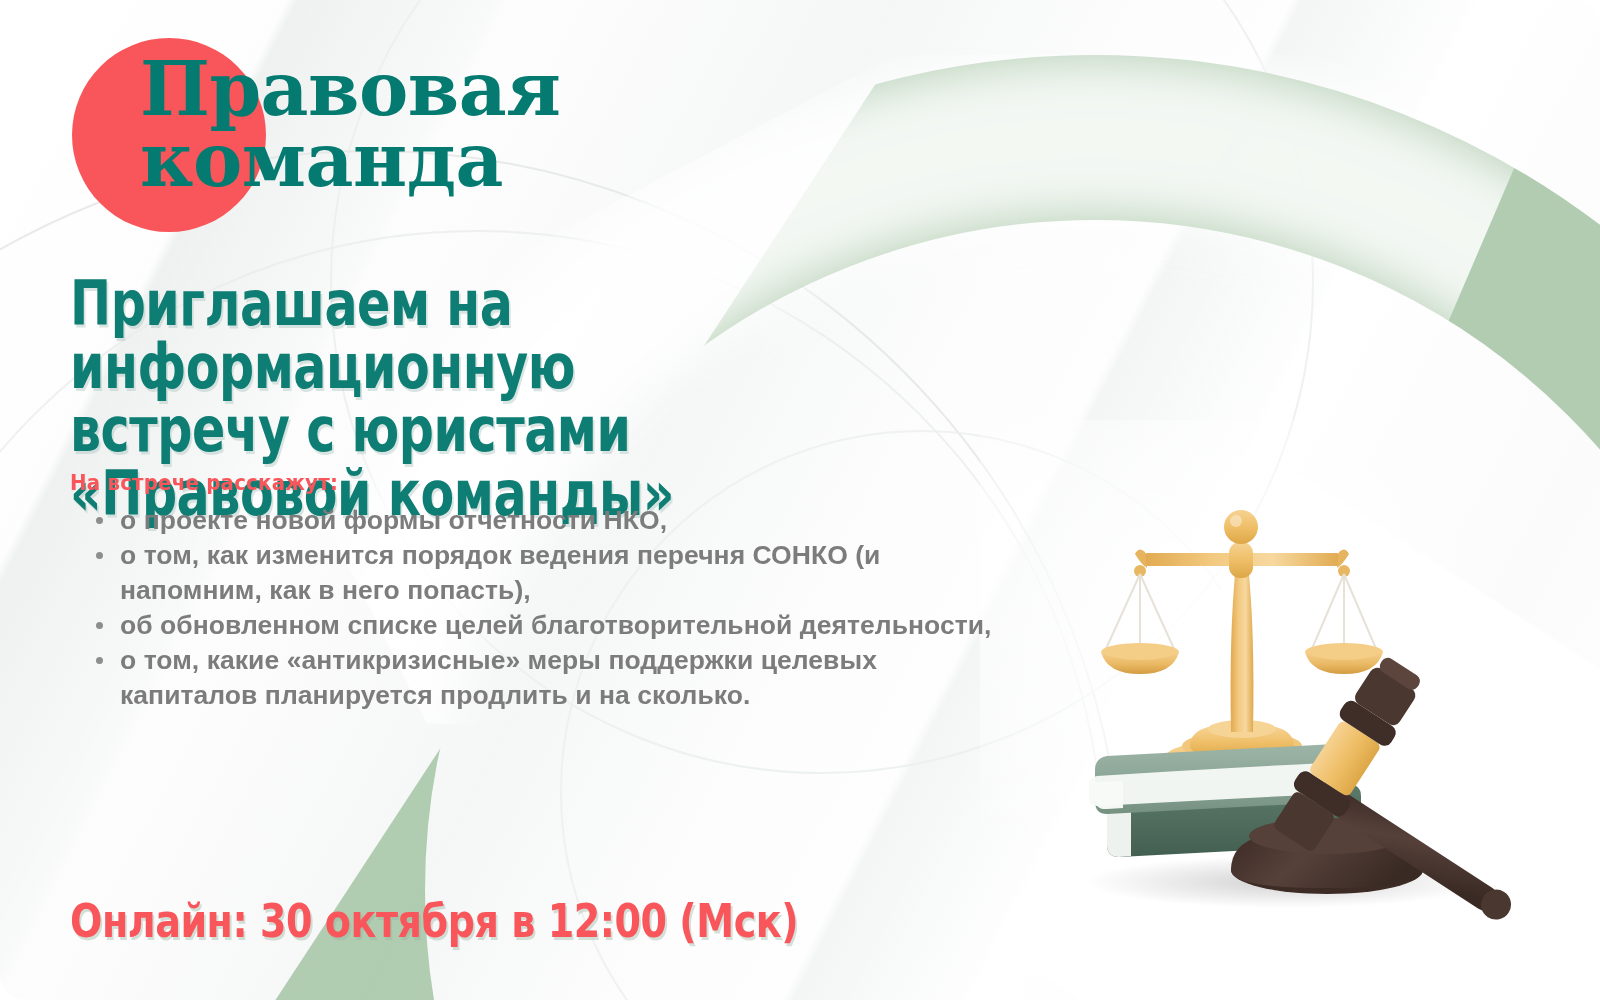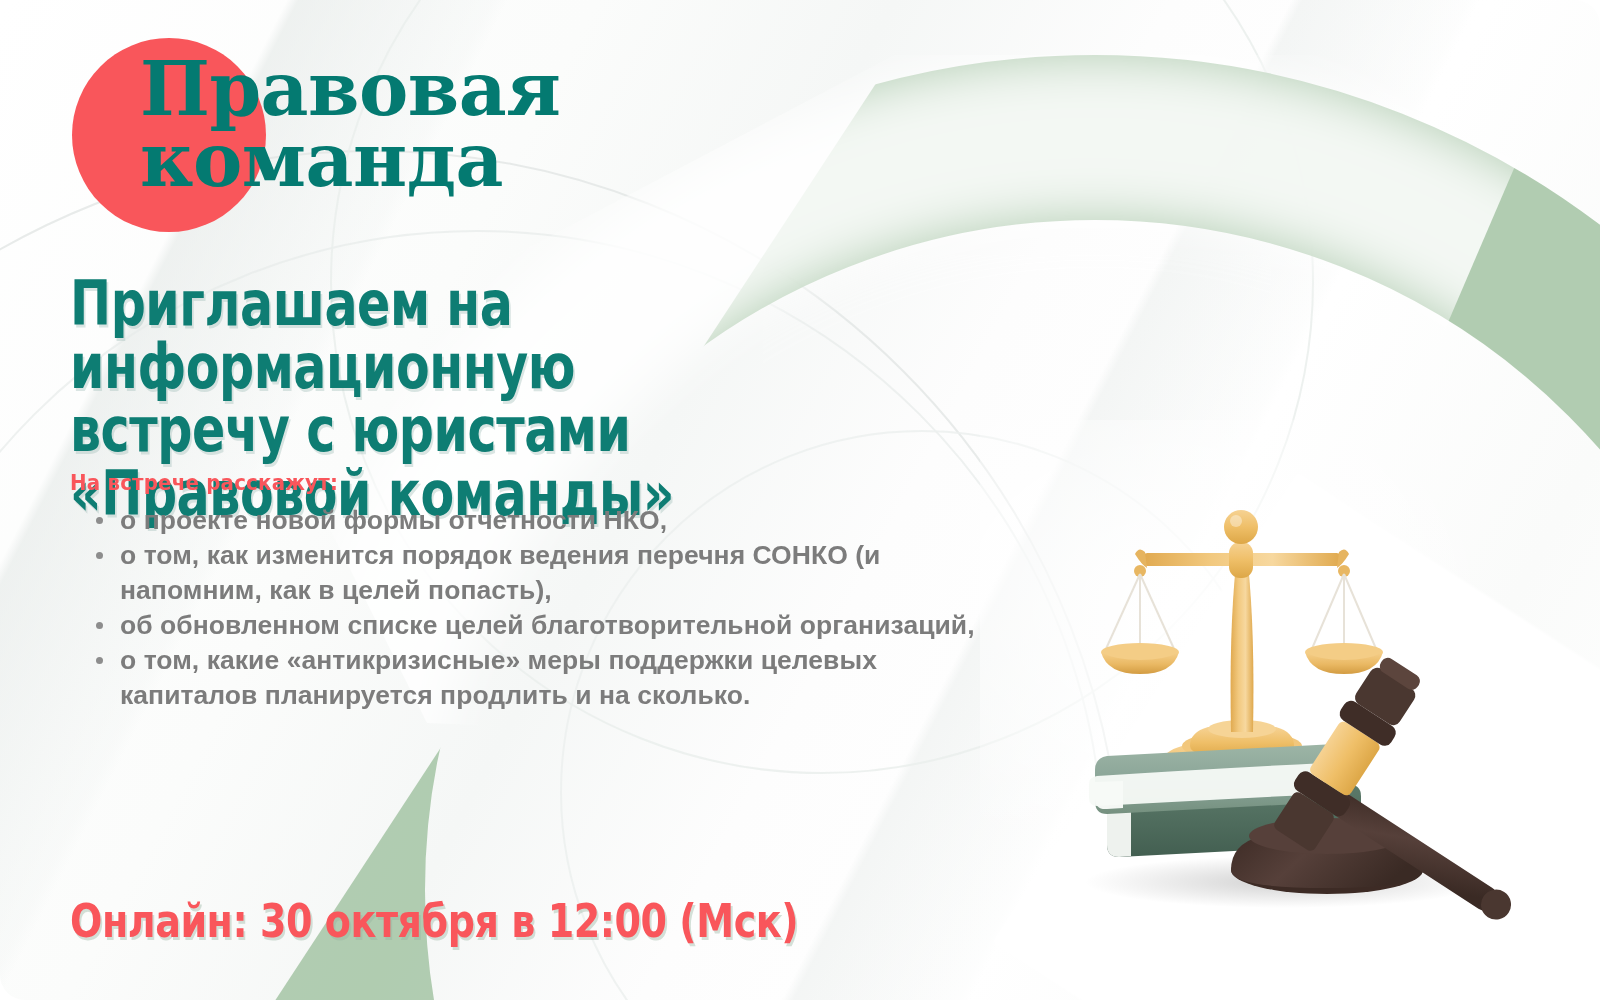--- a/index.html
+++ b/index.html
@@ -266,25 +266,25 @@
 
   <div class="list-heading">На встрече расскажут:</div>
 
   <ul class="bullets">
     <li>
       <span class="dot"></span>
       <span>о проекте новой формы отчетности НКО,</span>
     </li>
     <li>
       <span class="dot"></span>
-      <span>о том, как изменится порядок ведения перечня СОНКО (и напомним, как в целей попасть),</span>
+      <span>о том, как изменится порядок ведения перечня СОНКО (и напомним, как в него попасть),</span>
     </li>
     <li>
       <span class="dot"></span>
-      <span>об обновленном списке целей благотворительной организаций,</span>
+      <span>об обновленном списке целей благотворительной деятельности,</span>
     </li>
     <li>
       <span class="dot"></span>
       <span>о том, какие «антикризисные» меры поддержки целевых капиталов планируется продлить и на сколько.</span>
     </li>
   </ul>
 
   <div class="date-line">Онлайн: 30 октября в 12:00 (Мск)</div>
 
   <div class="illo">

